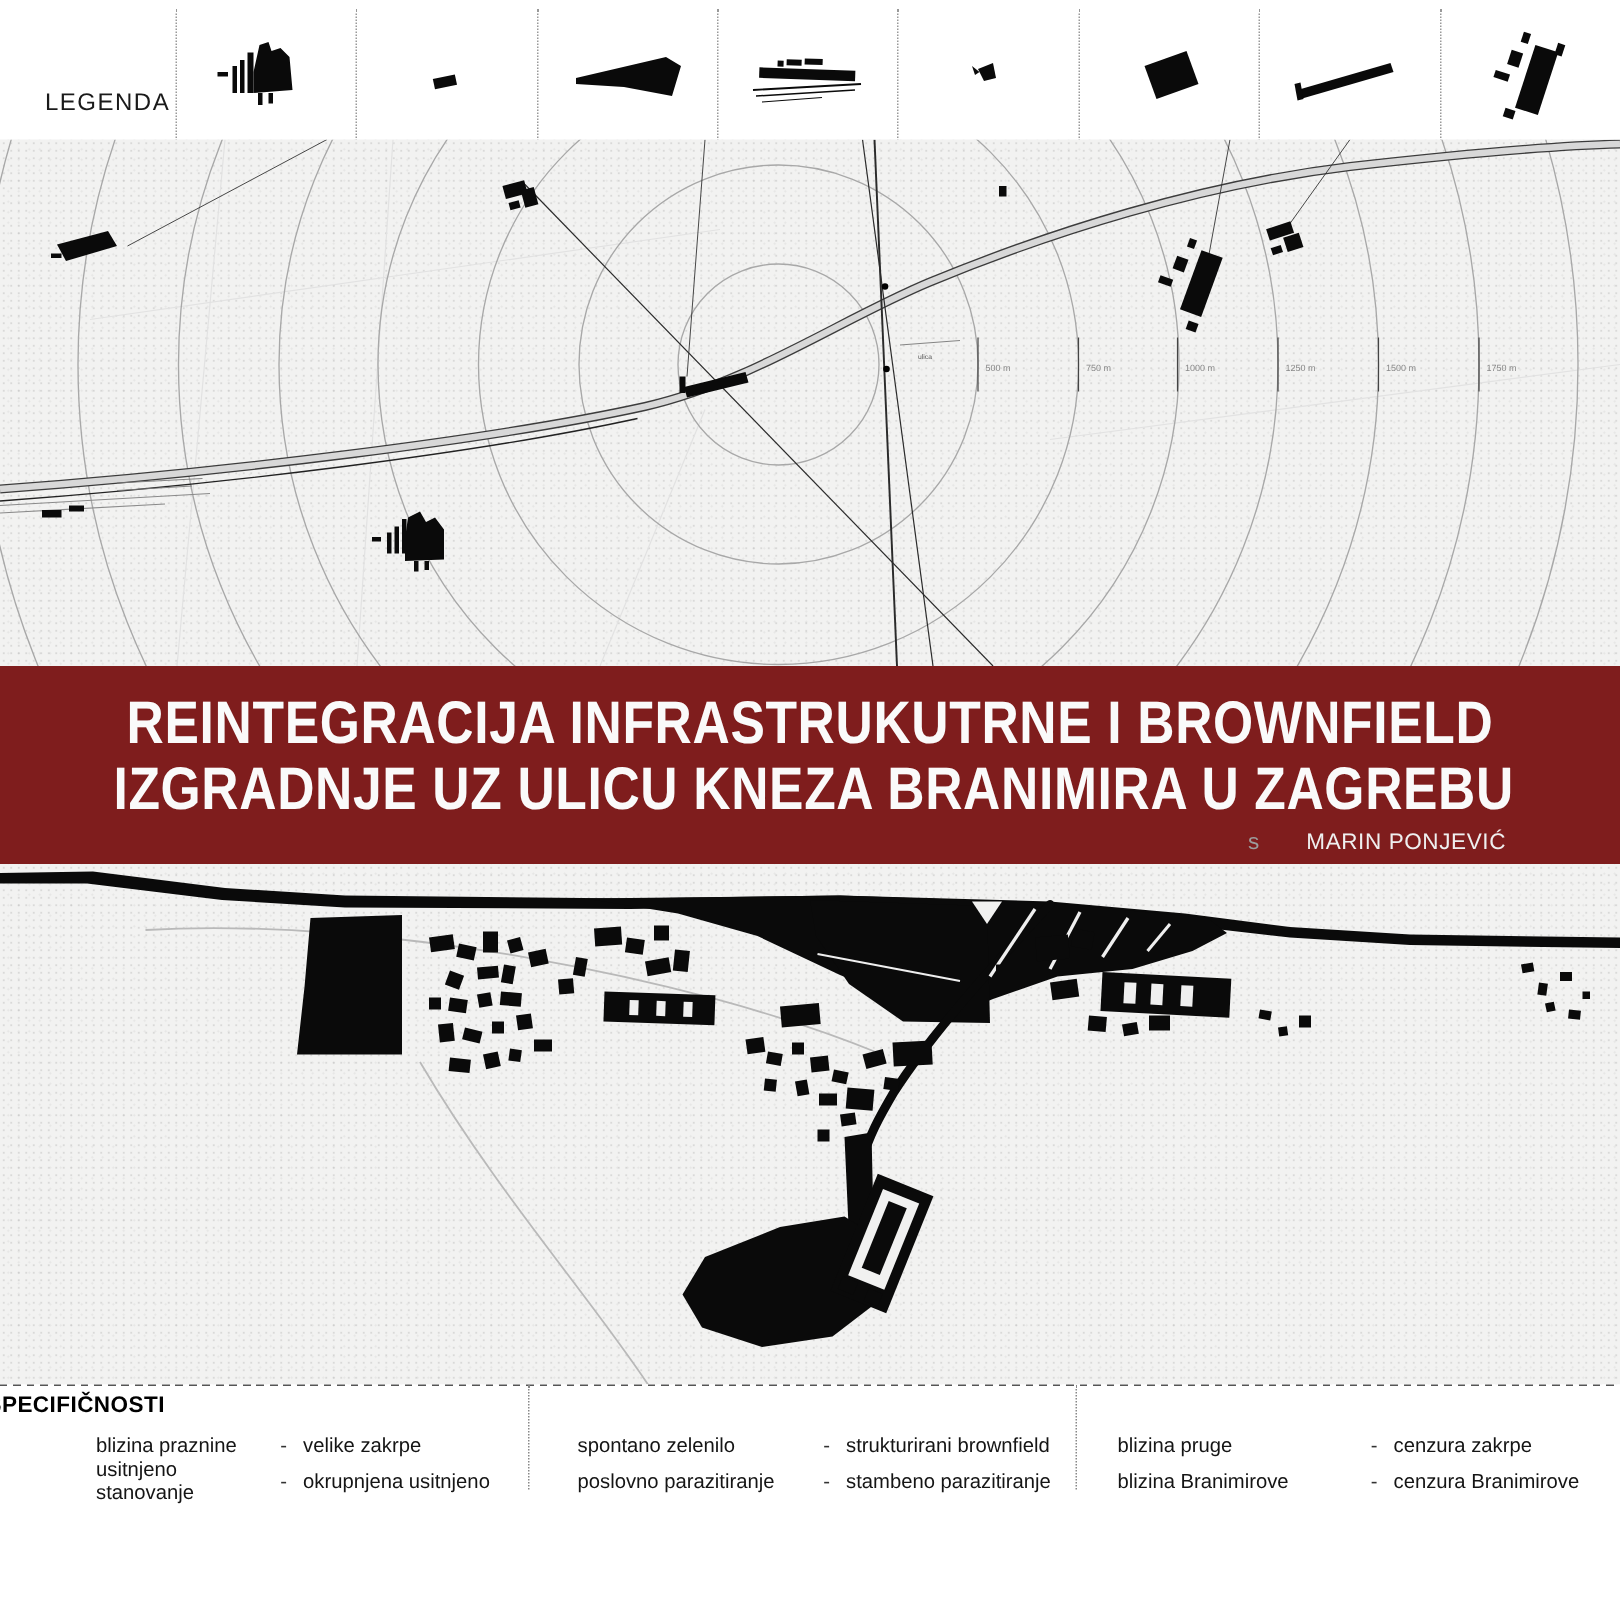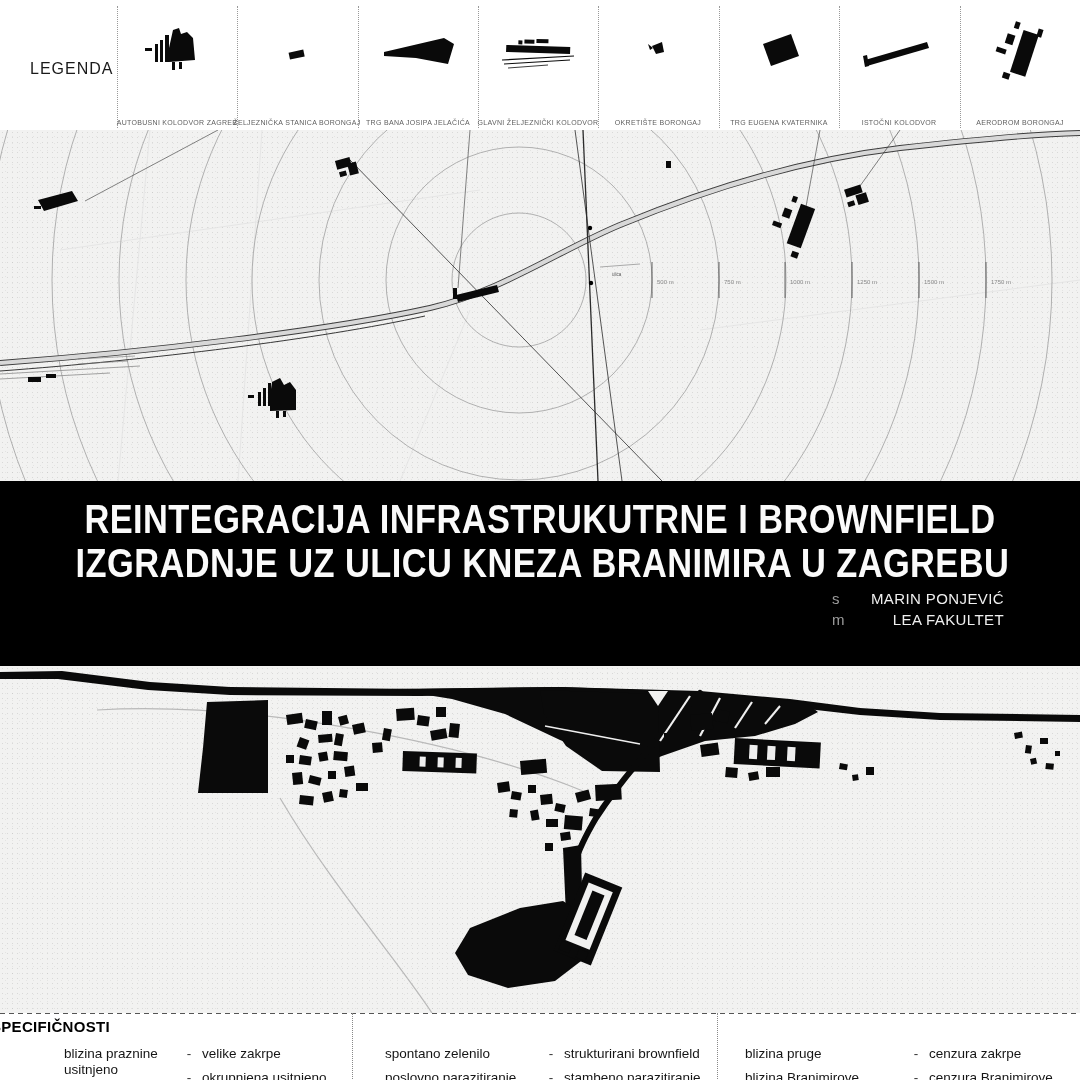--- a/index.html
+++ b/index.html
@@ -1,38 +1,38 @@
 <!DOCTYPE html>
 <html><head>
 <meta charset="utf-8">
 <style>
   html,body{margin:0;padding:0;width:1080px;height:1080px;overflow:hidden;background:#fff;
             font-family:"Liberation Sans","DejaVu Sans",sans-serif;}
   .poster{position:relative;width:1080px;height:1080px;background:#fff;}
 
   
-  .legend-band{position:relative;height:130px;background:#fff;}
+  .legend-band{position:relative;height:93px;background:#fff;}
   .legend-title{position:absolute;left:30px;top:60px;font-size:16px;letter-spacing:1px;color:#1a1a1a;}
   .legend-divider{position:absolute;top:6px;height:122px;width:0;border-left:1px dotted #999;}
   .legend-cell{position:absolute;top:0;height:130px;width:120px;}
   .legend-cell svg{position:absolute;left:0;top:8px;}
   .legend-label{position:absolute;bottom:4px;left:-12px;right:-12px;text-align:center;
                 font-size:7px;letter-spacing:.3px;color:#5e5e5e;white-space:nowrap;}
 
   
   .speckle{background-color:#f2f2f1;background-image:
       radial-gradient(rgba(0,0,0,.10) .5px, transparent .9px),
       radial-gradient(rgba(0,0,0,.06) .5px, transparent .9px);
       background-size:5px 5px,7px 7px;background-position:0 0,2px 3px;}
   .upper-map{position:relative;height:351px;overflow:hidden;}
   .lower-map{position:relative;height:347px;overflow:hidden;}
   .upper-map svg,.lower-map svg{position:absolute;left:0;top:0;}
 
   
-  .title-band{position:relative;height:185px;background:#000000;color:#fff;}
+  .title-band{position:relative;height:132px;background:#7f1d1d;color:#fff;}
   .title-lines{padding-top:16px;text-align:center;}
   .title-line{font-size:40px;font-weight:700;line-height:44px;white-space:nowrap;
               transform:scaleX(.86);transform-origin:50% 50%;letter-spacing:.5px;color:#fafafa;}
   .meta-block{position:absolute;left:78px;top:106px;font-size:11px;line-height:13.5px;
               letter-spacing:.4px;color:#e4e4e4;}
   .credits{position:absolute;right:76px;top:107px;font-size:15px;line-height:21px;}
   .credit-row{display:flex;justify-content:space-between;width:172px;}
   .credit-role{color:#9c9c9c;}
   .credit-name{color:#efefef;letter-spacing:.4px;}
 

